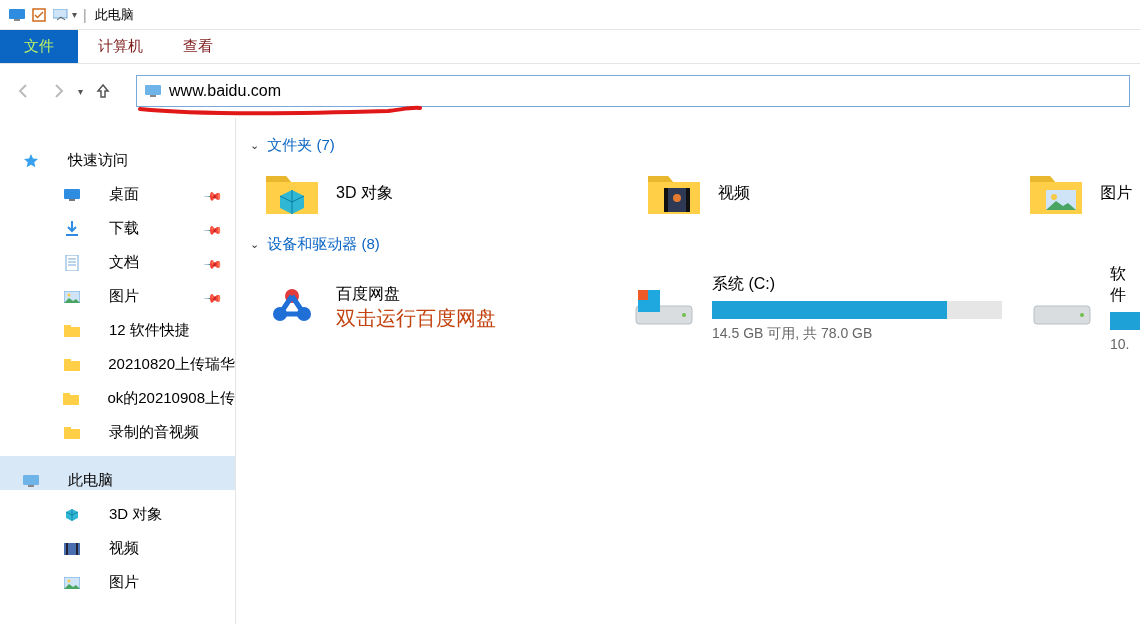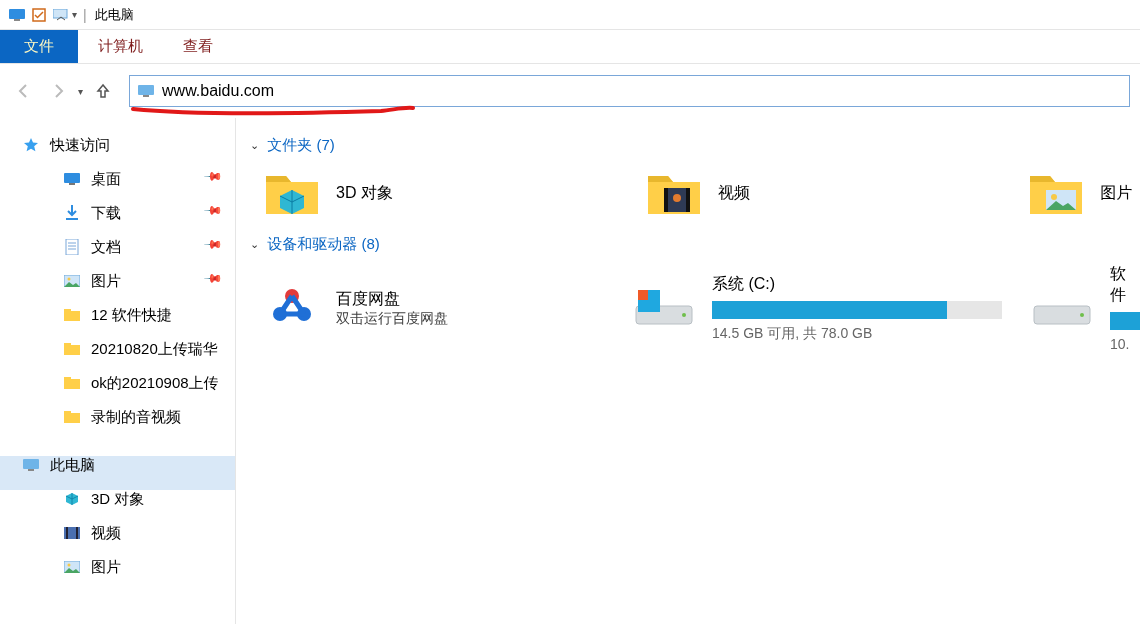--- a/index.html
+++ b/index.html
@@ -7,53 +7,53 @@
 
   
   .titlebar { height: 30px; display: flex; align-items: center; padding-left: 6px; border-bottom: 1px solid #e5e5e5; background: #fff; }
   .titlebar .qat-icon { width: 22px; display: inline-flex; justify-content: center; }
   .titlebar .divider { color: #999; margin: 0 6px; }
   .titlebar .title { font-size: 13px; margin-left: 2px; }
 
   
   .ribbon { height: 34px; display: flex; align-items: stretch; border-bottom: 1px solid #e5e5e5; }
   .ribbon .tab { padding: 0 20px; display: flex; align-items: center; font-size: 15px; cursor: default; }
-  .ribbon .tab.file { background: #0b66c3; color: #fef9c3; padding: 0 24px; }
+  .ribbon .tab.file { background: #0b66c3; color: #bef264; padding: 0 24px; }
   .ribbon .tab.plain { color: #7f1d1d; }
 
   
   .navrow { height: 54px; display: flex; align-items: center; padding: 0 10px; gap: 6px; }
   .nav-btn { width: 28px; height: 28px; display: inline-flex; align-items: center; justify-content: center; color: #555; }
   .nav-btn.disabled { color: #bbb; }
   .chev-down { font-size: 10px; color: #555; }
-  .addr-wrap { position: relative; flex: 1; margin-left: 6px; }
+  .addr-wrap { position: relative; flex: 1; margin-left: 13px; }
   .addressbar { height: 32px; border: 1px solid #7aa7d9; display: flex; align-items: center; padding: 0 8px; gap: 8px; font-size: 16px; }
   .addressbar .pc-glyph { width: 16px; display: inline-flex; }
   .red-underline { position: absolute; left: 2px; top: 30px; width: 290px; height: 14px; pointer-events: none; }
   .red-underline svg { width: 100%; height: 100%; }
 
   
   .main { display: flex; height: calc(624px - 30px - 34px - 54px); }
   .sidebar { width: 236px; border-right: 1px solid #e5e5e5; padding-top: 18px; font-size: 15px; }
-  .tree-item { height: 34px; display: flex; align-items: flex-start; padding-left: 22px; gap: 10px; position: relative; white-space: nowrap; overflow: hidden; }
+  .tree-item { height: 34px; display: flex; align-items: flex-end; padding-left: 22px; gap: 28px; position: relative; white-space: nowrap; overflow: hidden; }
   .tree-item.child { padding-left: 46px; margin-left: 17px; }
   .tree-item.selected { background: #d9e8f7; }
   .tree-item.section-gap { margin-top: 14px; }
   .pin { position: absolute; right: 14px; color: #7a7a7a; font-size: 12px; transform: rotate(45deg); }
   .ico { width: 18px; height: 18px; display: inline-flex; align-items: center; justify-content: center; }
 
   
   .content { flex: 1; padding: 14px 0 0 14px; overflow: hidden; }
   .group-header { display: flex; align-items: center; gap: 8px; color: #0b66c3; font-size: 15px; margin: 4px 0 10px 0; }
   .group-header .caret { font-size: 11px; color: #333; }
   .item-row { display: flex; gap: 28px; margin-left: 14px; margin-bottom: 14px; }
   .file-item { display: flex; align-items: center; gap: 16px; width: 380px; }
   .file-item .big-icon { width: 56px; height: 56px; display: inline-flex; align-items: center; justify-content: center; }
   .file-item .labels .name { font-size: 16px; }
-  .file-item .labels .sub  { font-size: 14px; color: #404040; }
+  .file-item .labels .sub  { font-size: 20px; color: #c2410c; }
 
   .drive-item { display: flex; align-items: center; gap: 16px; width: 380px; }
   .drive-item .big-icon { width: 64px; height: 44px; display: inline-flex; align-items: center; justify-content: center; }
   .drive-item .drive-body { flex: 1; }
   .drive-item .drive-name { font-size: 16px; margin-bottom: 6px; }
   .usage-bar { width: 290px; height: 18px; background: #e6e6e6; position: relative; }
   .usage-bar .fill { position: absolute; left: 0; top: 0; bottom: 0; background: #1da1d7; }
   .usage-text { font-size: 14px; color: #666; margin-top: 6px; }
 
   

